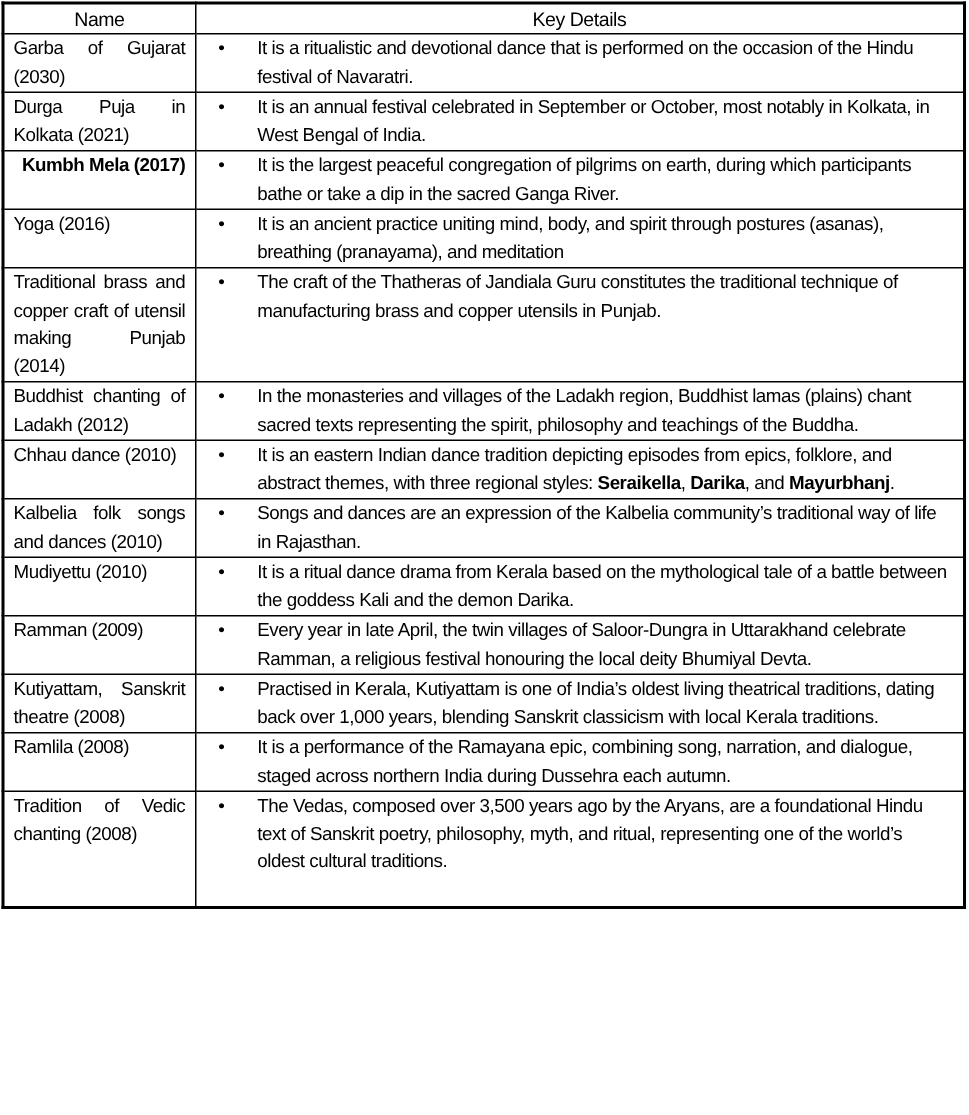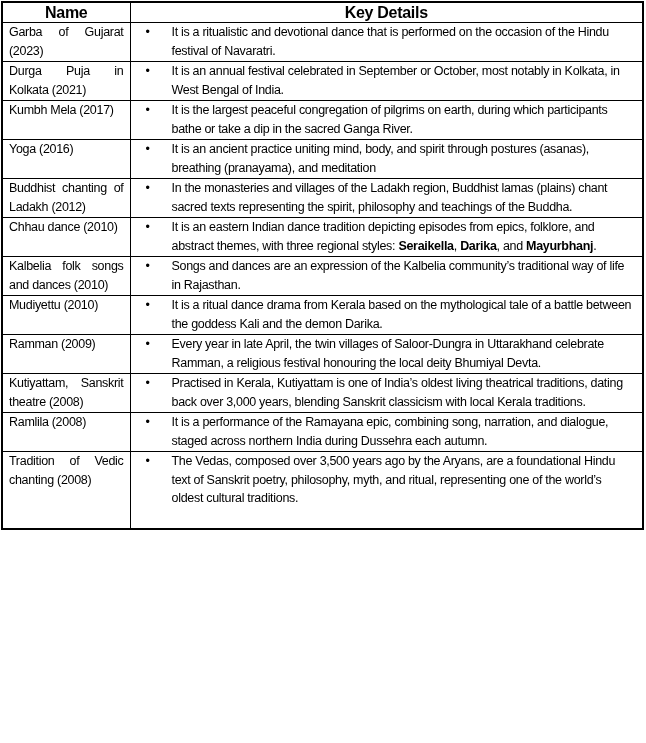--- a/index.html
+++ b/index.html
@@ -20,29 +20,29 @@
   col.name-col { width: 128px; }
   th, td {
     border: 1px solid #000;
     vertical-align: top;
     font-size: 12.5px;
     line-height: 18.5px;
     letter-spacing: -0.3px;
     padding: 0 6px 1px 6px;
   }
   th {
-    font-size: 16px;
-    font-weight: bold;
+    font-size: 13px;
+    font-weight: normal;
     text-align: center;
     height: 20px;
     line-height: 19px;
     padding: 0 2px;
   }
   td.name-cell { text-align: justify; }
-  tr.left-name td.name-cell { text-align: left; }
+  tr.left-name td.name-cell { text-align: right; font-weight: bold; }
   td.details-cell ul {
     margin: 0; padding: 0;
     list-style: none;
   }
   td.details-cell li {
     position: relative;
     padding-left: 35px;
   }
   td.details-cell li::before {
     content: "\2022";
@@ -63,21 +63,21 @@
         <col>
       </colgroup>
     <thead>
       <tr>
         <th>Name</th>
         <th>Key Details</th>
       </tr>
     </thead>
     <tbody>
       <tr>
-        <td class="name-cell">Garba of Gujarat (2023)</td>
+        <td class="name-cell">Garba of Gujarat (2030)</td>
         <td class="details-cell">
           <ul>
             <li>It is a ritualistic and devotional dance that is performed on the occasion of the Hindu festival of Navaratri.</li>
           </ul>
         </td>
       </tr>
       <tr>
         <td class="name-cell">Durga Puja in Kolkata (2021)</td>
         <td class="details-cell">
           <ul>
@@ -91,20 +91,28 @@
           <ul>
             <li>It is the largest peaceful congregation of pilgrims on earth, during which participants bathe or take a dip in the sacred Ganga River.</li>
           </ul>
         </td>
       </tr>
       <tr>
         <td class="name-cell">Yoga (2016)</td>
         <td class="details-cell">
           <ul>
             <li>It is an ancient practice uniting mind, body, and spirit through postures (asanas), breathing (pranayama), and meditation</li>
+          </ul>
+        </td>
+      </tr>
+      <tr>
+        <td class="name-cell">Traditional brass and copper craft of utensil making Punjab (2014)</td>
+        <td class="details-cell">
+          <ul>
+            <li>The craft of the Thatheras of Jandiala Guru constitutes the traditional technique of manufacturing brass and copper utensils in Punjab.</li>
           </ul>
         </td>
       </tr>
       <tr>
         <td class="name-cell">Buddhist chanting of Ladakh (2012)</td>
         <td class="details-cell">
           <ul>
             <li>In the monasteries and villages of the Ladakh region, Buddhist lamas (plains) chant sacred texts representing the spirit, philosophy and teachings of the Buddha.</li>
           </ul>
         </td>
@@ -138,21 +146,21 @@
         <td class="details-cell">
           <ul>
             <li>Every year in late April, the twin villages of Saloor-Dungra in Uttarakhand celebrate Ramman, a religious festival honouring the local deity Bhumiyal Devta.</li>
           </ul>
         </td>
       </tr>
       <tr>
         <td class="name-cell">Kutiyattam, Sanskrit theatre (2008)</td>
         <td class="details-cell">
           <ul>
-            <li>Practised in Kerala, Kutiyattam is one of India’s oldest living theatrical traditions, dating back over 3,000 years, blending Sanskrit classicism with local Kerala traditions.</li>
+            <li>Practised in Kerala, Kutiyattam is one of India’s oldest living theatrical traditions, dating back over 1,000 years, blending Sanskrit classicism with local Kerala traditions.</li>
           </ul>
         </td>
       </tr>
       <tr>
         <td class="name-cell">Ramlila (2008)</td>
         <td class="details-cell">
           <ul>
             <li>It is a performance of the Ramayana epic, combining song, narration, and dialogue, staged across northern India during Dussehra each autumn.</li>
           </ul>
         </td>

